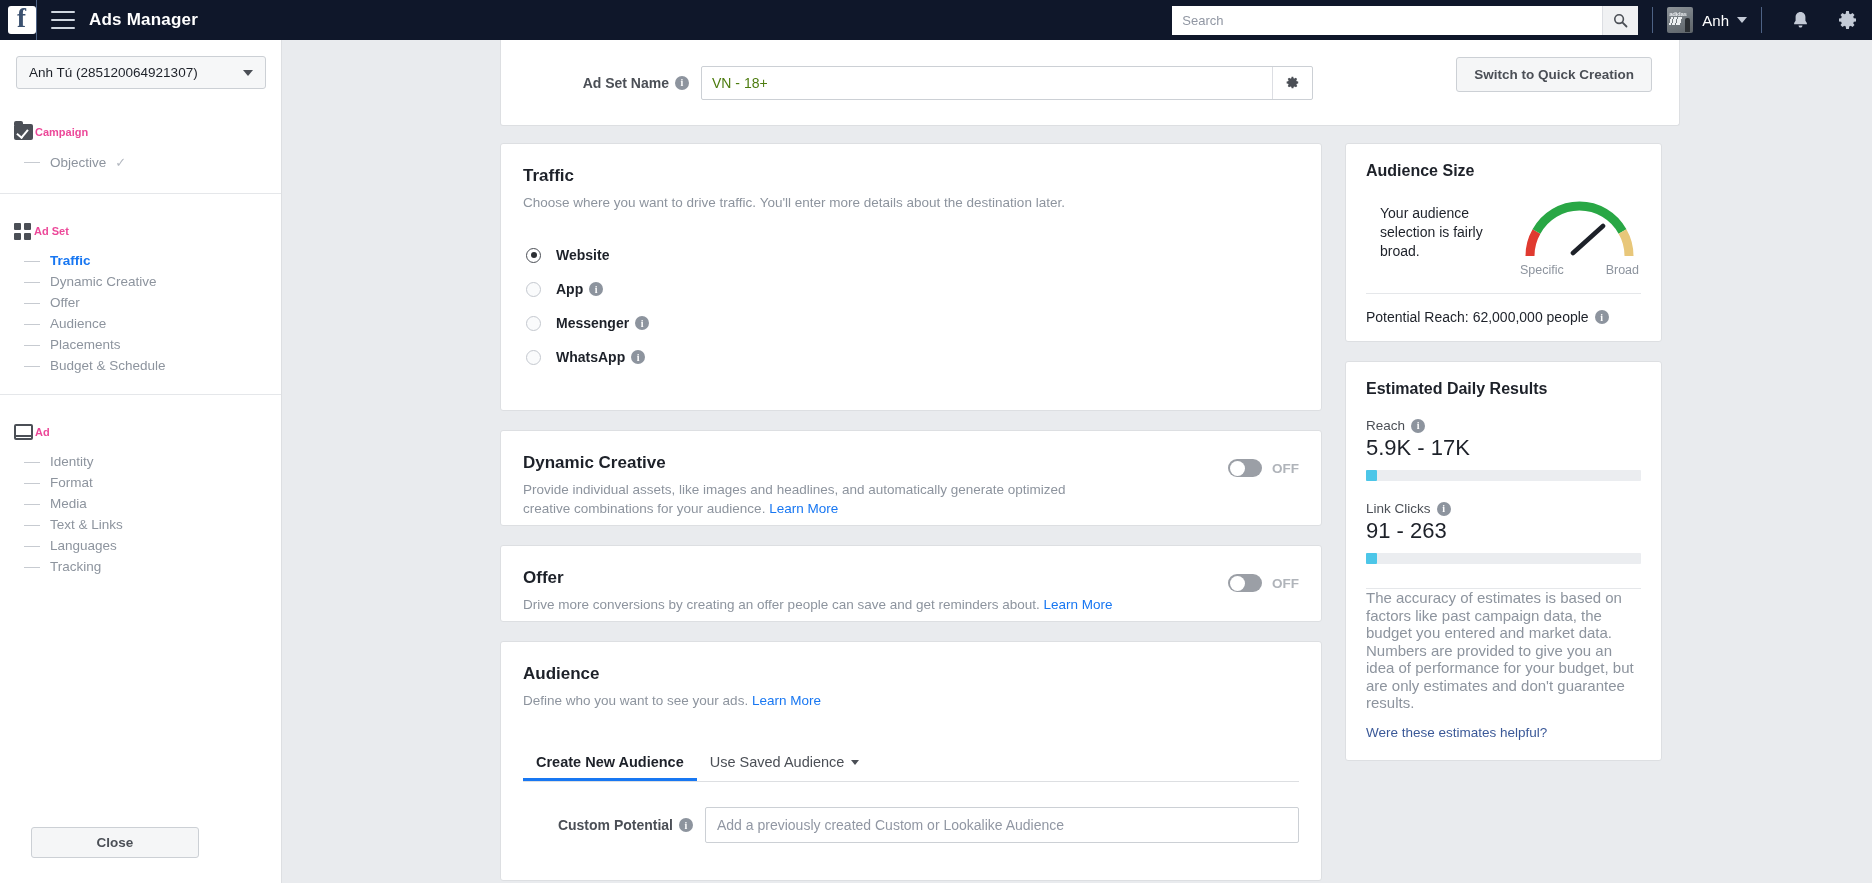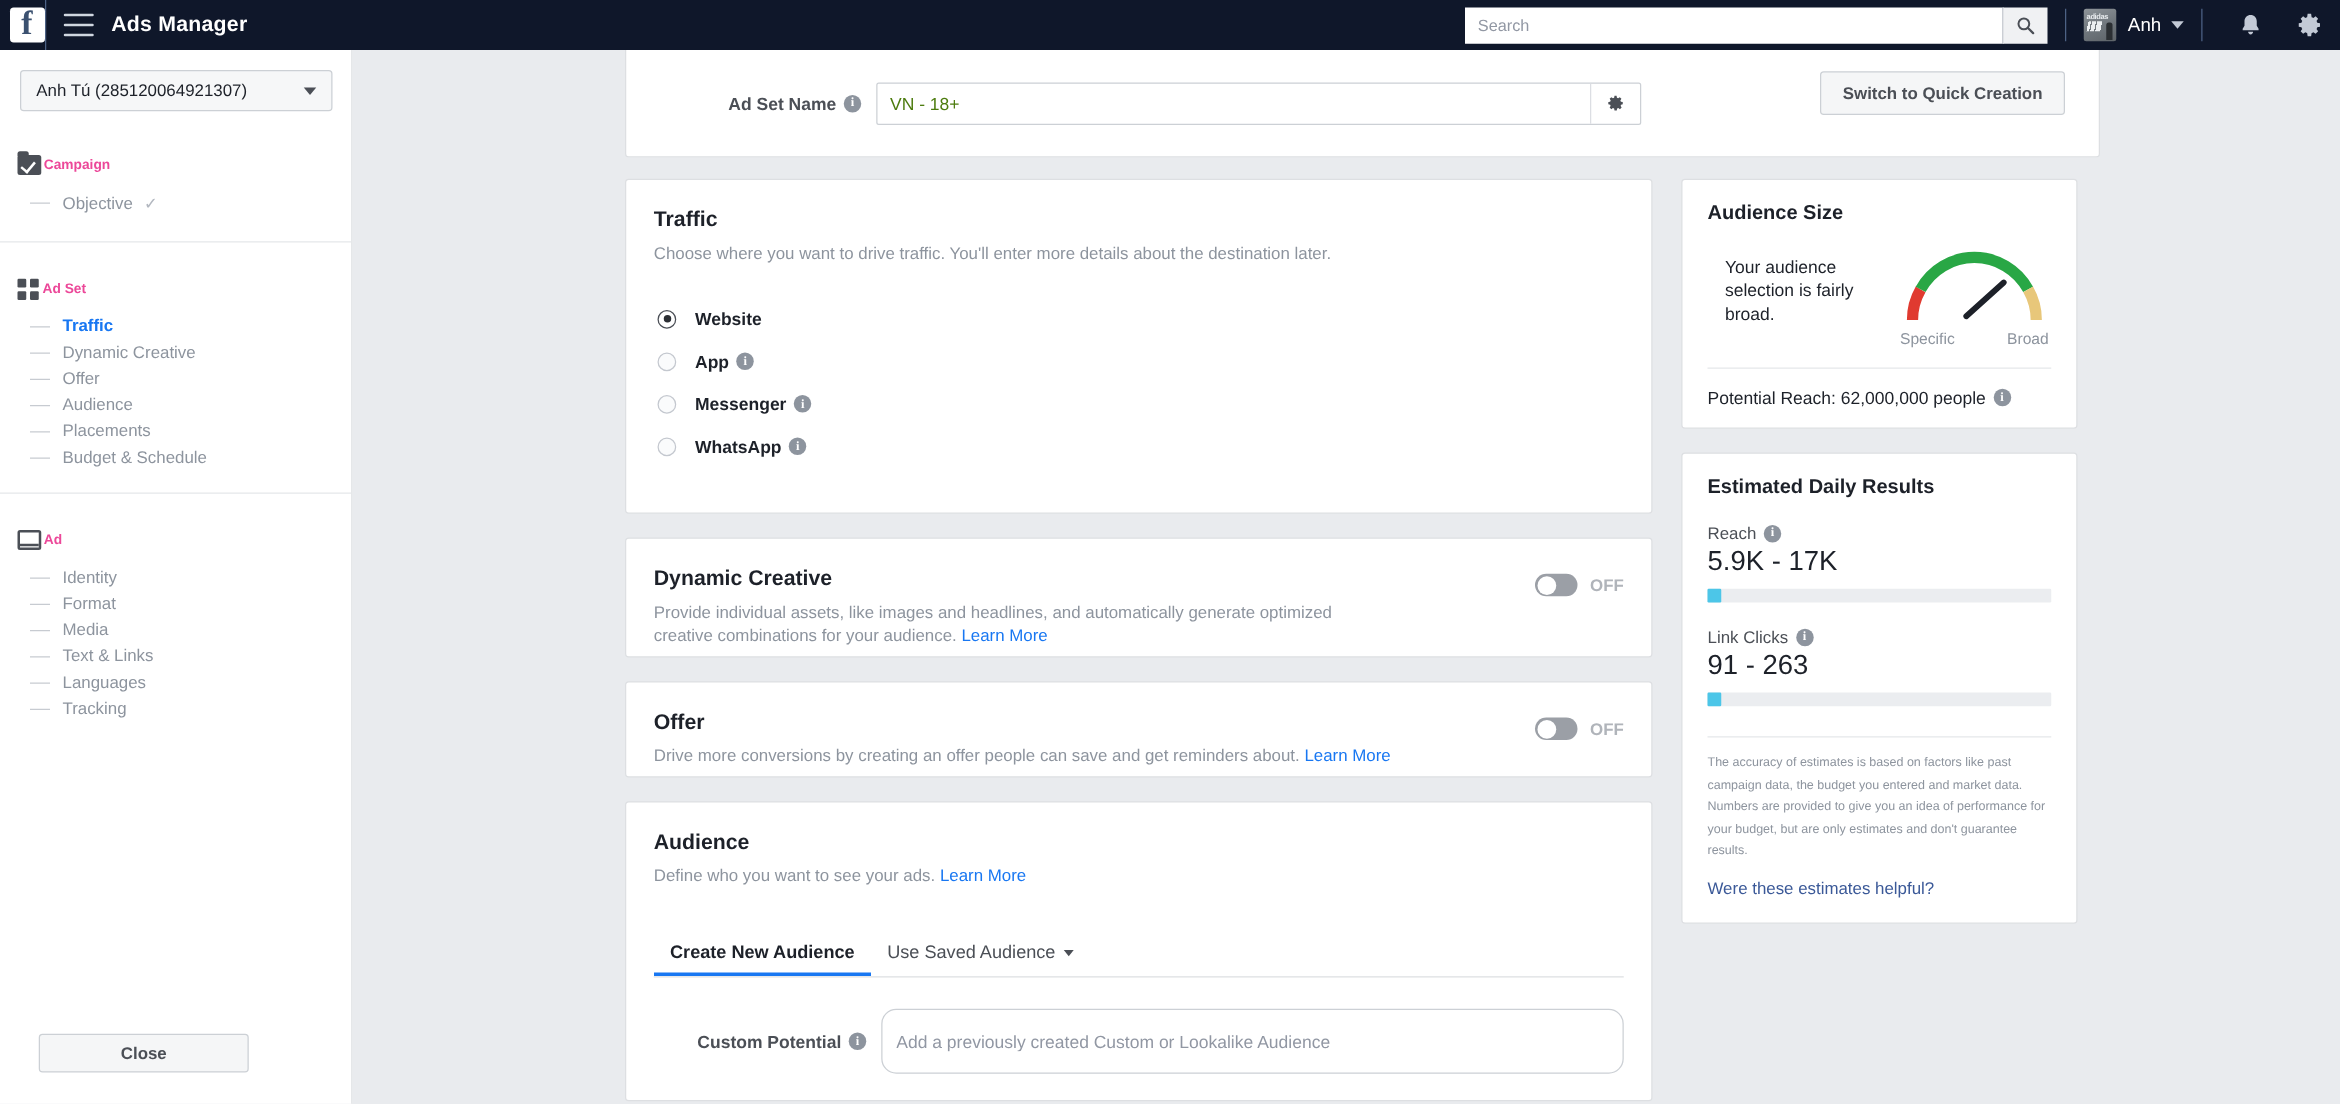--- a/index.html
+++ b/index.html
@@ -263,21 +263,21 @@
   .tab.active { font-weight: bold; color: #1d2129; box-shadow: inset 0 -3px 0 #1877f2; }
   .tab .caret-down { border-top-color: #4b4f56; border-left-width: 4px; border-right-width: 4px; border-top-width: 5px; }
 
   .field-row { display: flex; align-items: center; margin-top: 25px; }
   .field-label {
     width: 182px; text-align: right; padding-right: 12px;
     font-size: 14px; font-weight: bold; color: #4b4f56;
     display: flex; align-items: center; justify-content: flex-end;
   }
   .field-input {
-    flex: 1; height: 52px; border: 1px solid #ccd0d5; border-radius: 12px;
+    flex: 1; height: 36px; border: 1px solid #ccd0d5; border-radius: 2px;
     padding: 0 11px; font-family: "Liberation Sans", sans-serif;
     font-size: 14px; outline: none; color: #1d2129; background: #fff;
   }
   .field-input::placeholder { color: #9197a3; }
 
   
   #rail { position: absolute; left: 1063px; top: 103px; width: 317px; }
   .rail-card { margin-bottom: 19px; padding: 18px 20px 16px 20px; }
   .rail-title { font-size: 16px; font-weight: bold; color: #1d2129; margin: 0 0 4px 0; }
   #gauge-row { display: flex; align-items: flex-start; margin-top: 10px; }
@@ -294,22 +294,22 @@
     font-size: 14px; color: #1d2129; display: flex; align-items: center;
   }
   .metric { margin-top: 20px; }
   .metric-name {
     font-size: 13.5px; color: #4b4f56; display: flex; align-items: center; margin-bottom: 1px;
   }
   .metric-value { font-size: 22px; color: #1d2129; margin: 2px 0 9px 0; }
   .metric-bar { height: 11px; background: #ebedf0; border-radius: 1px; position: relative; }
   .metric-bar i { position: absolute; left: 0; top: 0; height: 11px; background: #4cc6e8; display: block; border-radius: 1px; }
   #estimate-note {
-    border-top: 1px solid #e5e7ea; margin-top: 24px; padding-top: 12px;
-    font-size: 10px; color: #8d949e; line-height: 17.5px;
+    border-top: 1px solid #e5e7ea; margin-top: 24px; padding-top: 0;
+    font-size: 15px; color: #8d949e; line-height: 17.5px;
   }
   #estimate-feedback { display: block; margin-top: 13px; font-size: 13.5px; color: #3b5998; cursor: pointer; }
 </style>
 </head>
 <body>
 
 <div id="topbar">
   <div class="fb-logo"></div>
   <div class="tb-divider"></div>
   <div class="hamburger">

